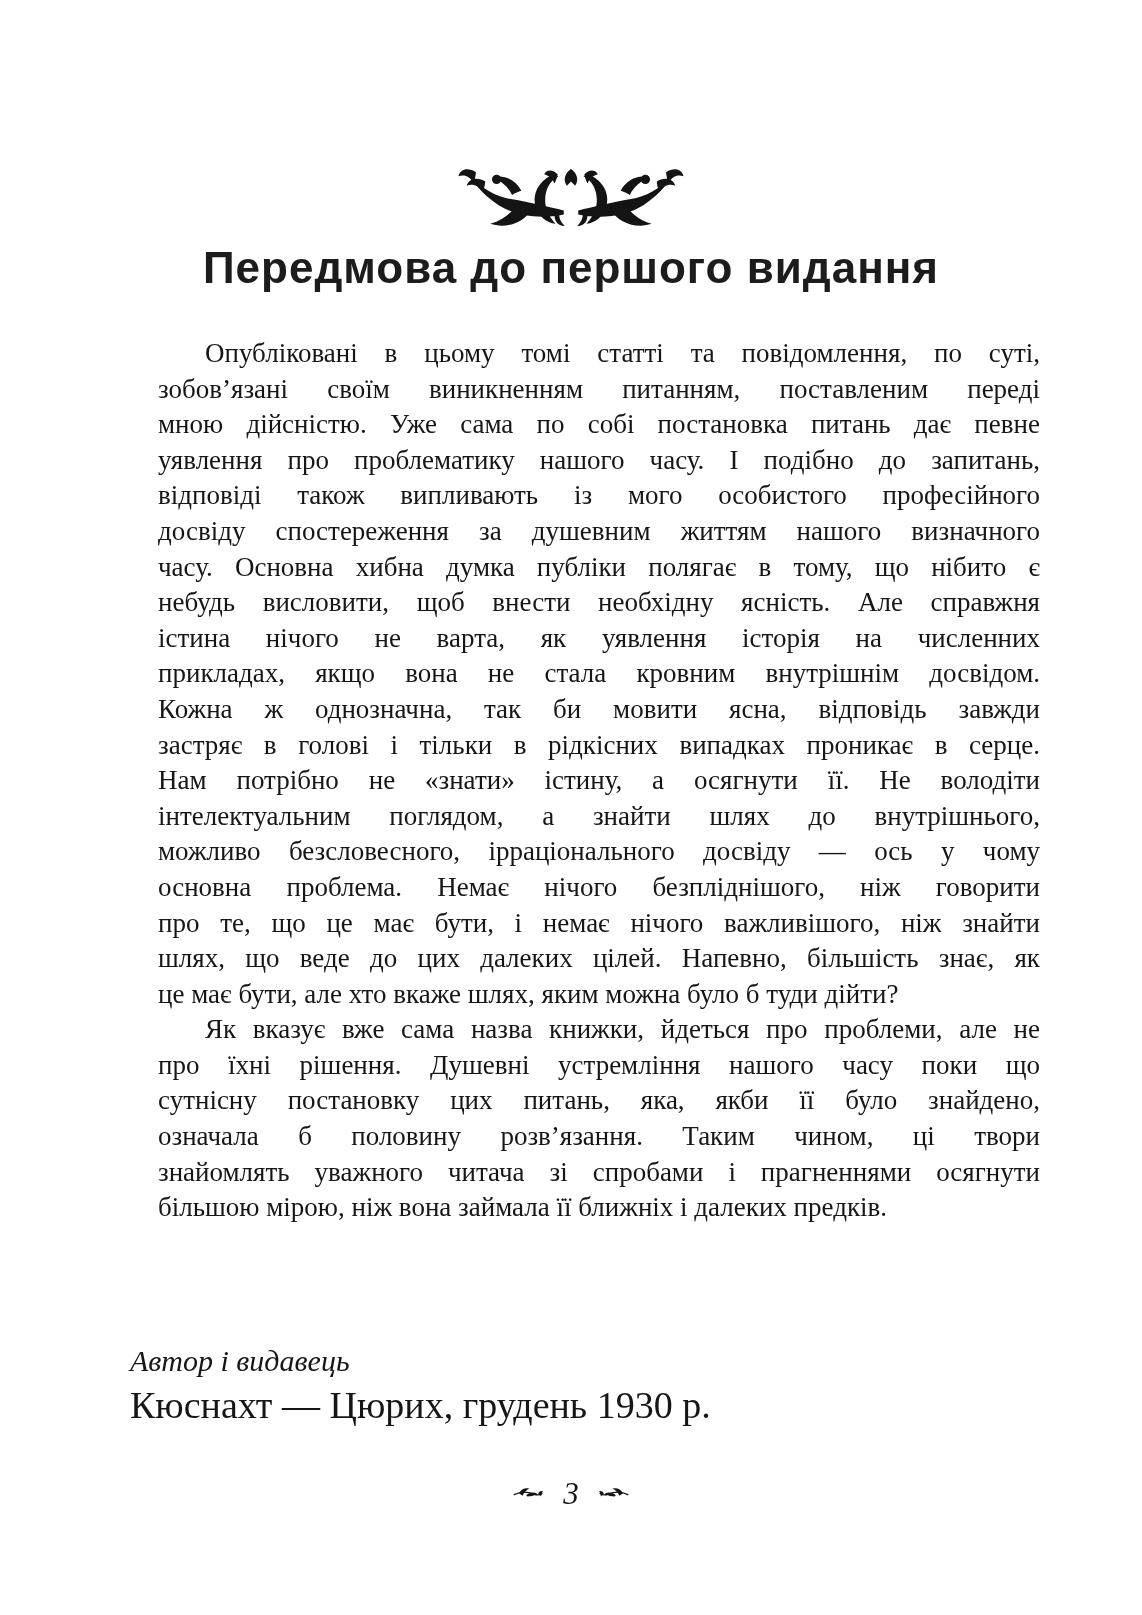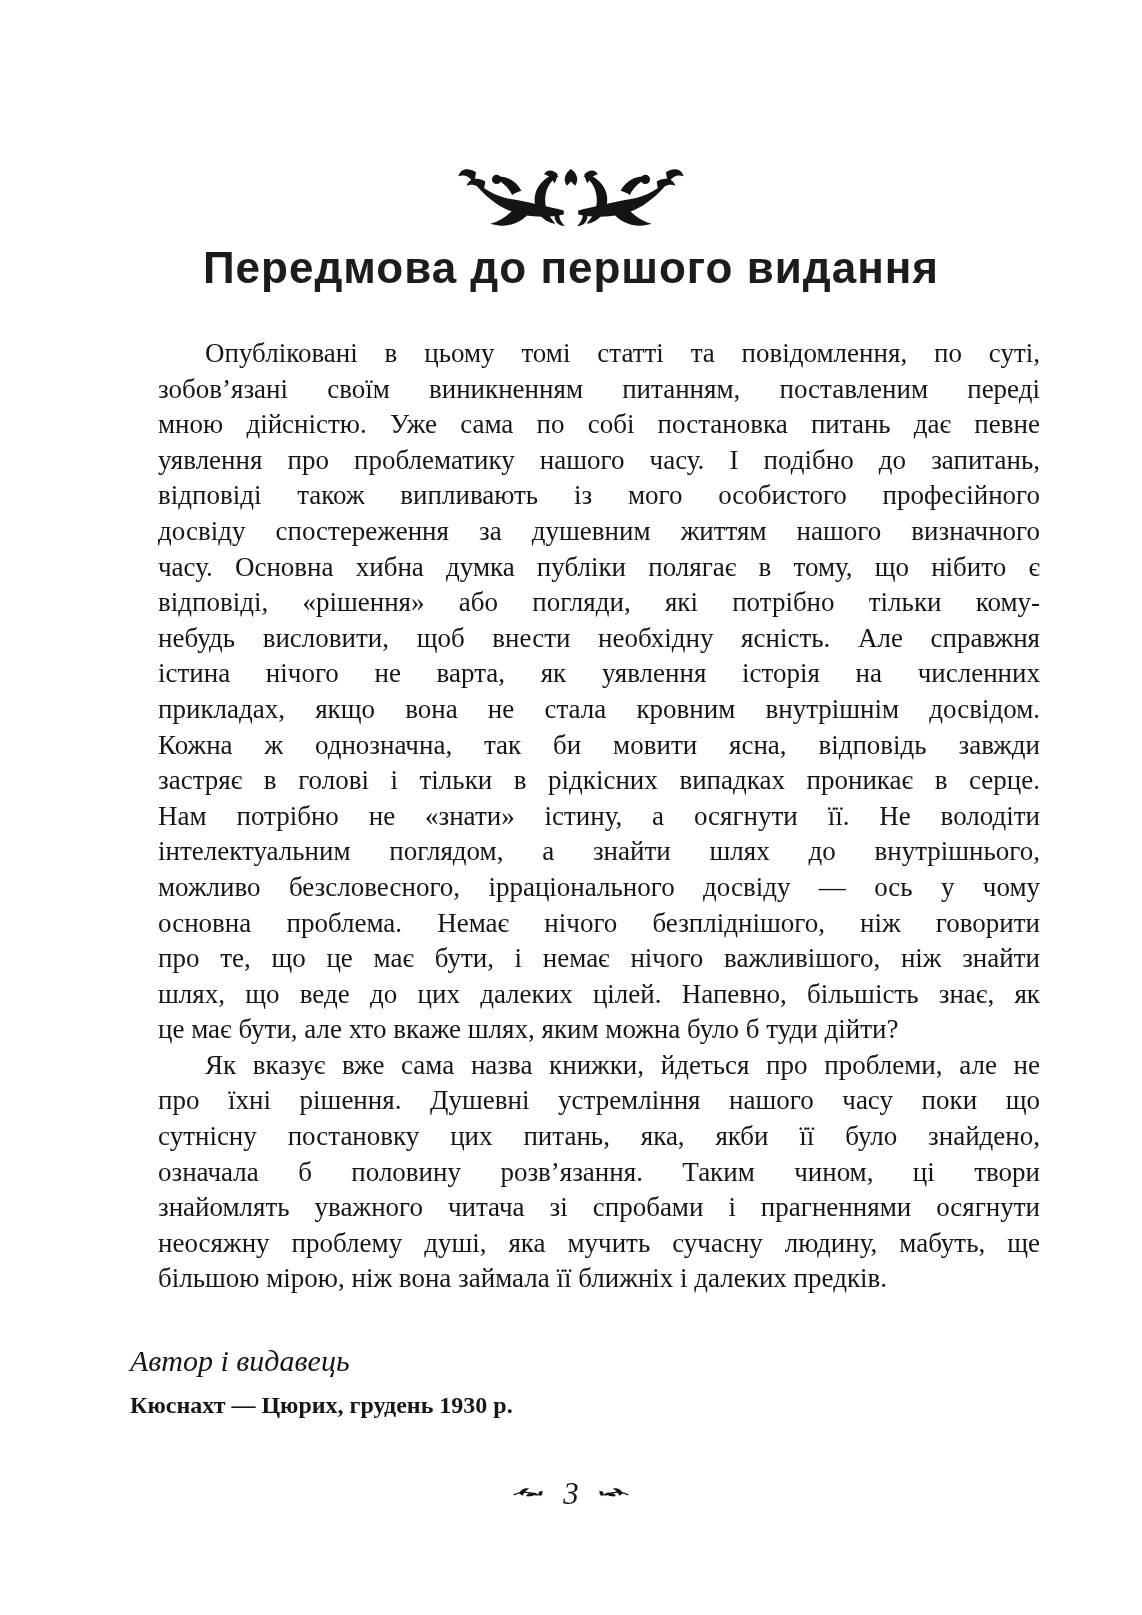--- a/index.html
+++ b/index.html
@@ -63,23 +63,22 @@
     left: 130px;
     width: 882px;
     text-align: left;
   }
   .signature {
     font-style: italic;
     font-size: 30px;
     line-height: 45px;
   }
   .dateline {
-    font-size: 24px;
+    font-size: 38px;
     line-height: 45px;
-    font-weight: bold;
   }
   .footer {
     position: absolute;
     top: 1476px;
     left: 0;
     width: 100%;
     display: flex;
     align-items: center;
     justify-content: center;
     gap: 20px;
@@ -127,39 +126,37 @@
   <h1 class="title">Передмова до першого видання</h1>
 
   <div class="body-text" id="body-text">
       <div class="line indent">Опубліковані в цьому томі статті та повідомлення, по суті,</div>
       <div class="line">зобов’язані своїм виникненням питанням, поставленим переді</div>
       <div class="line">мною дійсністю. Уже сама по собі постановка питань дає певне</div>
       <div class="line">уявлення про проблематику нашого часу. І подібно до запитань,</div>
       <div class="line">відповіді також випливають із мого особистого професійного</div>
       <div class="line">досвіду спостереження за душевним життям нашого визначного</div>
       <div class="line">часу. Основна хибна думка публіки полягає в тому, що нібито є</div>
-      <div class="line">відповіді, «рішення» або погляди, які потрібно тільки кому-</div>
       <div class="line">небудь висловити, щоб внести необхідну ясність. Але справжня</div>
       <div class="line">істина нічого не варта, як уявлення історія на численних</div>
       <div class="line">прикладах, якщо вона не стала кровним внутрішнім досвідом.</div>
       <div class="line">Кожна ж однозначна, так би мовити ясна, відповідь завжди</div>
       <div class="line">застряє в голові і тільки в рідкісних випадках проникає в серце.</div>
       <div class="line">Нам потрібно не «знати» істину, а осягнути її. Не володіти</div>
       <div class="line">інтелектуальним поглядом, а знайти шлях до внутрішнього,</div>
       <div class="line">можливо безсловесного, ірраціонального досвіду — ось у чому</div>
       <div class="line">основна проблема. Немає нічого безпліднішого, ніж говорити</div>
       <div class="line">про те, що це має бути, і немає нічого важливішого, ніж знайти</div>
       <div class="line">шлях, що веде до цих далеких цілей. Напевно, більшість знає, як</div>
       <div class="line last">це має бути, але хто вкаже шлях, яким можна було б туди дійти?</div>
       <div class="line indent">Як вказує вже сама назва книжки, йдеться про проблеми, але не</div>
       <div class="line">про їхні рішення. Душевні устремління нашого часу поки що</div>
       <div class="line">сутнісну постановку цих питань, яка, якби її було знайдено,</div>
       <div class="line">означала б половину розв’язання. Таким чином, ці твори</div>
       <div class="line">знайомлять уважного читача зі спробами і прагненнями осягнути</div>
-      <div class="line">неосяжну проблему душі, яка мучить сучасну людину, мабуть, ще</div>
       <div class="line last">більшою мірою, ніж вона займала її ближніх і далеких предків.</div>
     </div>
 
   <div class="sig-block">
     <div class="signature">Автор і видавець</div>
     <div class="dateline">Кюснахт — Цюрих, грудень 1930 р.</div>
   </div>
 
   <div class="footer">
     <span class="sprig">

